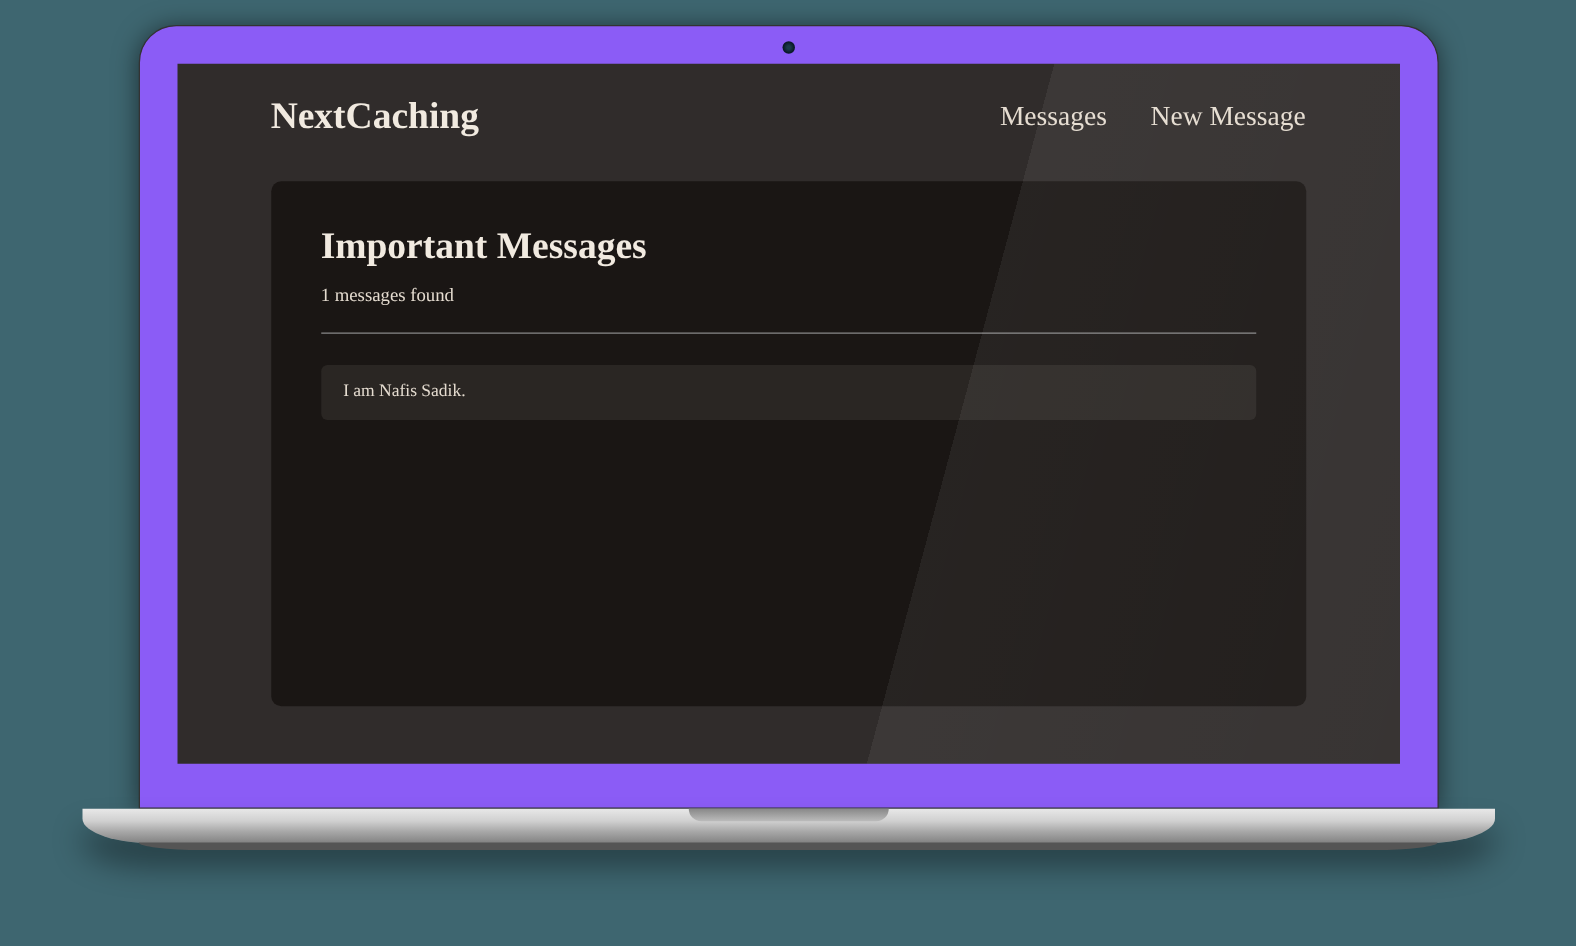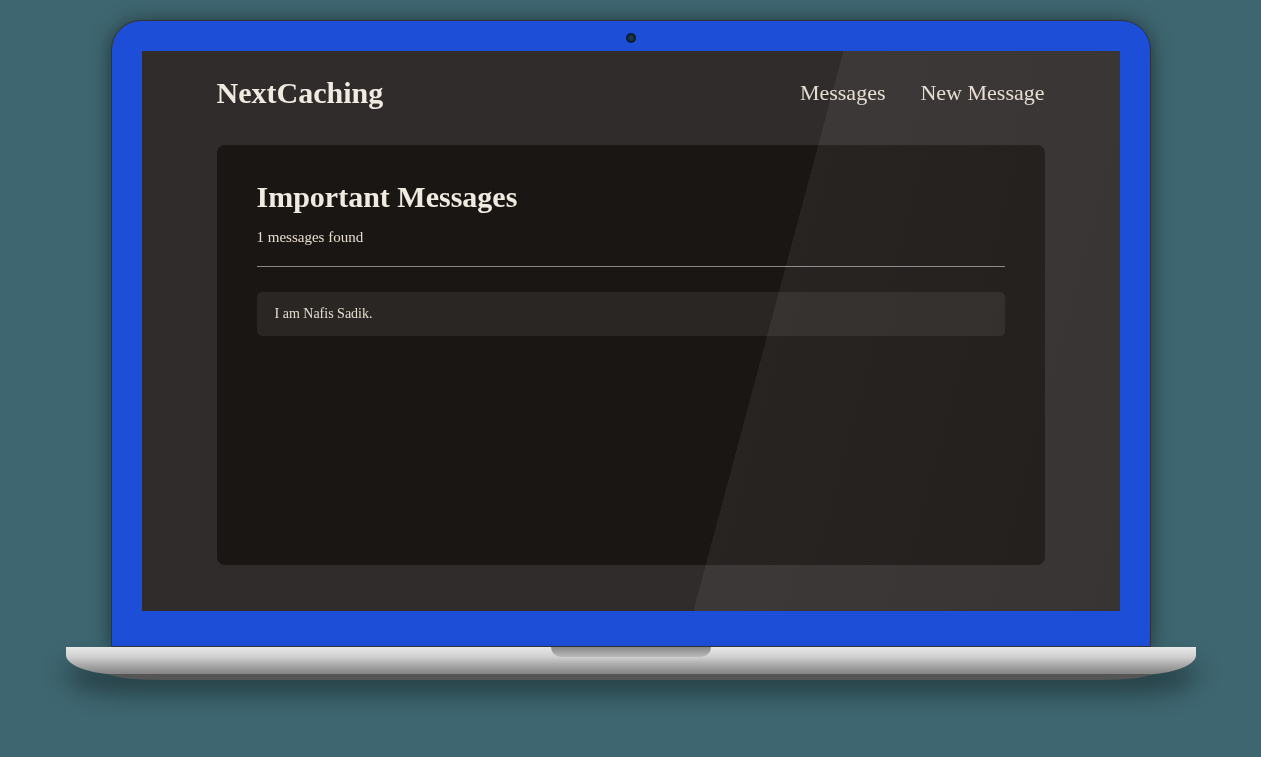--- a/index.html
+++ b/index.html
@@ -16,21 +16,21 @@
       overflow: hidden;
     }
     .laptop {
       position: absolute;
       left: 50%;
       top: 20px;
       transform: translateX(-50%);
       width: 1040px;
     }
     .screen-frame {
-      background: #1d4ed8;
+      background: #8b5cf6;
       border-radius: 30px 30px 0 0;
       padding: 30px 30px 35px 30px;
       border: 1px solid #333;
       box-shadow: 0 2px 20px rgba(0,0,0,0.5);
       position: relative;
     }
     .camera {
       position: absolute;
       top: 12px;
       left: 50%;

